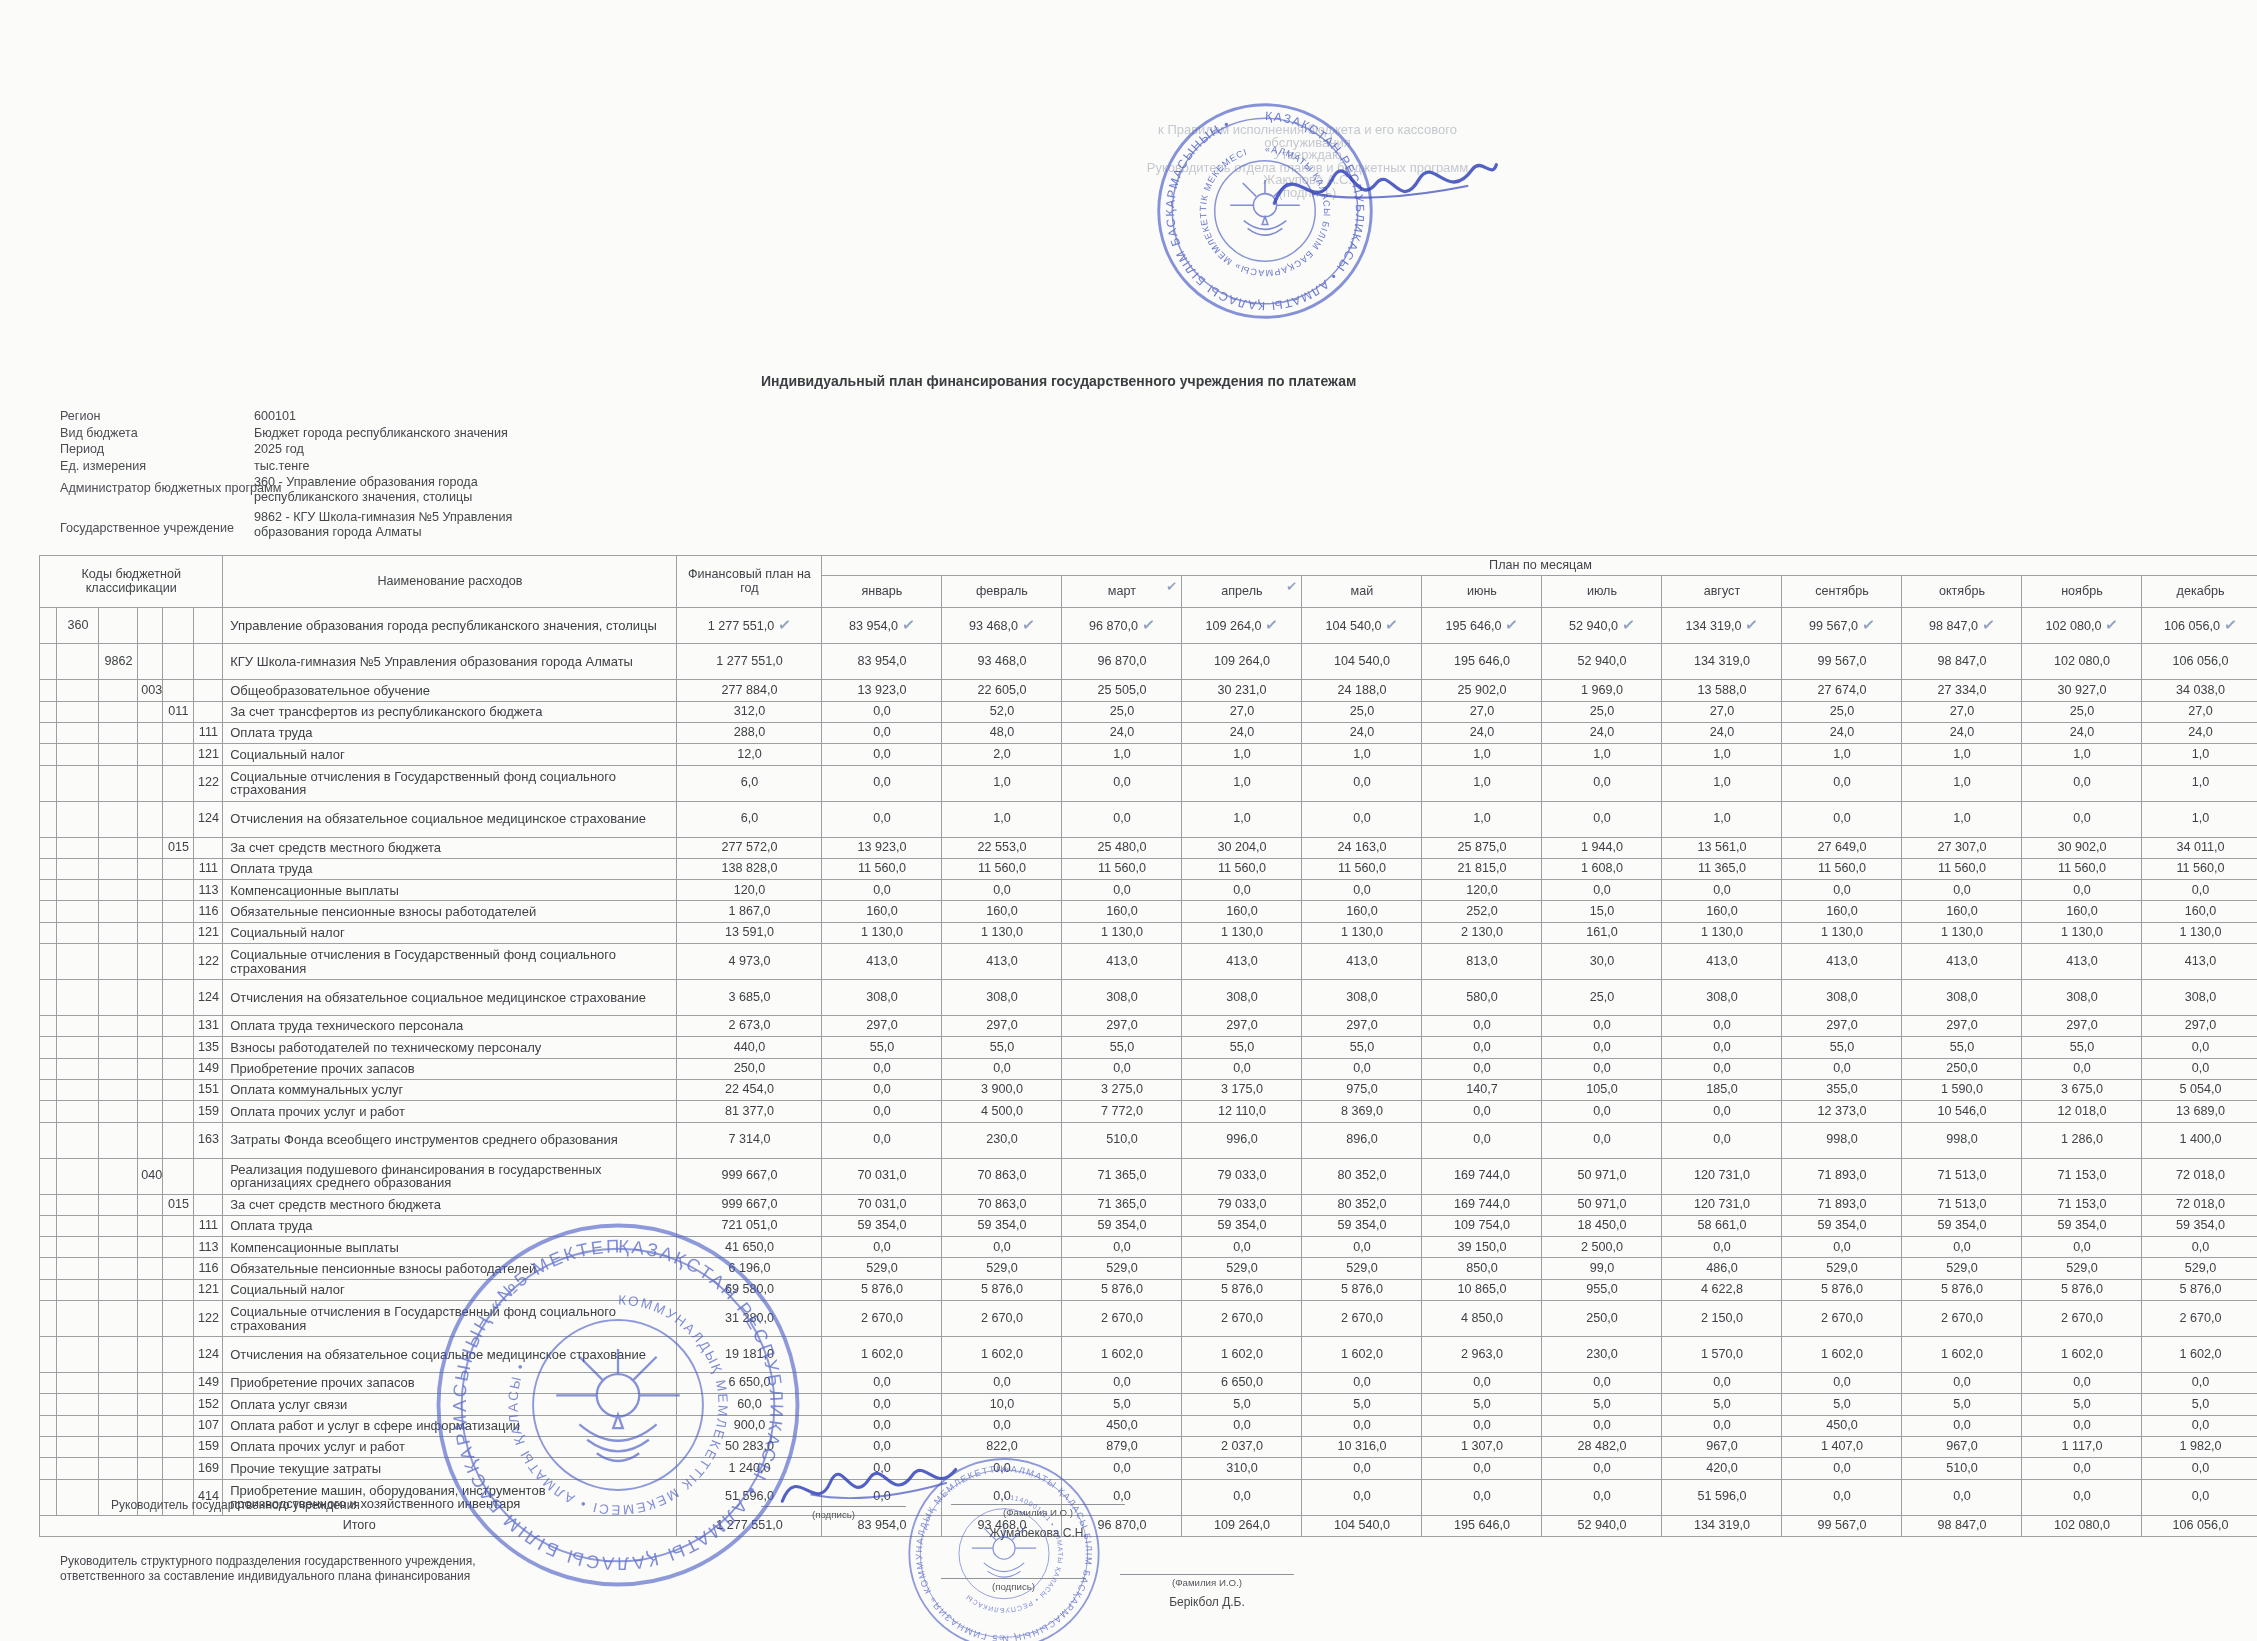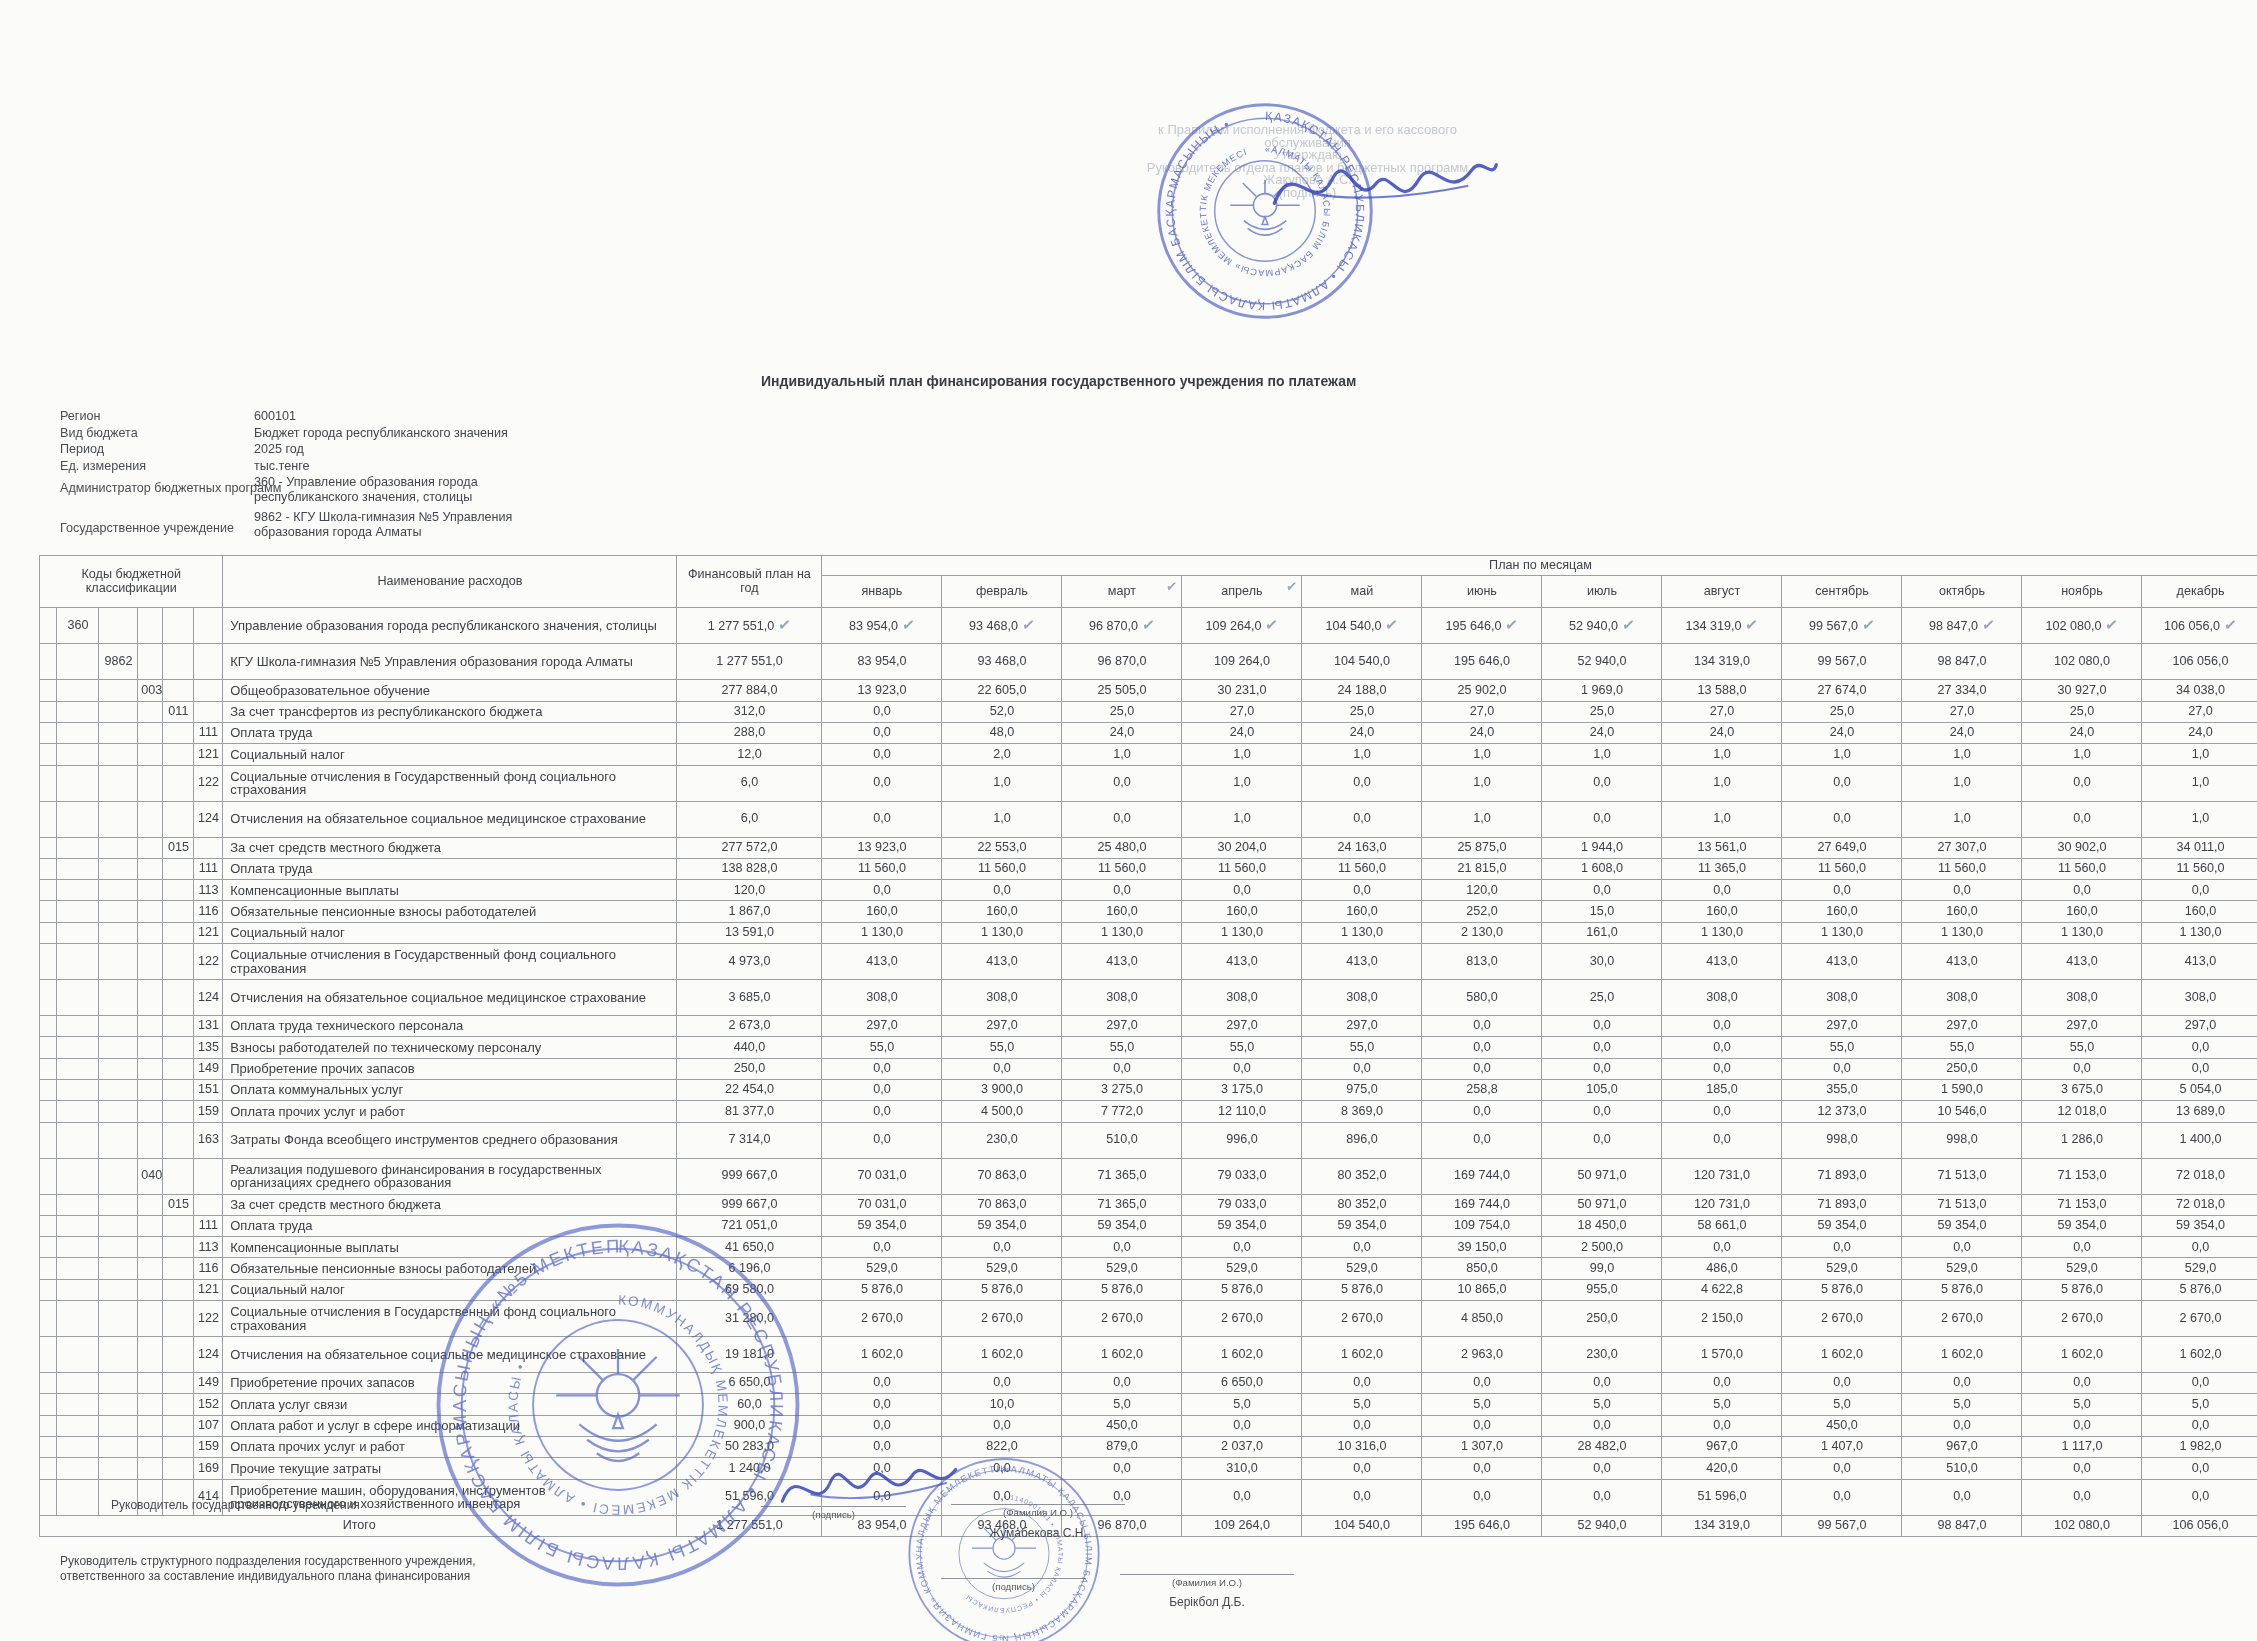--- a/index.html
+++ b/index.html
@@ -516,21 +516,21 @@
           <td class="code"></td>
           <td class="code"></td>
           <td class="code">151</td>
           <td class="nm">Оплата коммунальных услуг</td>
           <td class="num">22 454,0</td>
           <td class="num">0,0</td>
           <td class="num">3 900,0</td>
           <td class="num">3 275,0</td>
           <td class="num">3 175,0</td>
           <td class="num">975,0</td>
-          <td class="num">258,8</td>
+          <td class="num">140,7</td>
           <td class="num">105,0</td>
           <td class="num">185,0</td>
           <td class="num">355,0</td>
           <td class="num">1 590,0</td>
           <td class="num">3 675,0</td>
           <td class="num">5 054,0</td>
         </tr>
         <tr>
           <td class="code"></td>
           <td class="code"></td>

